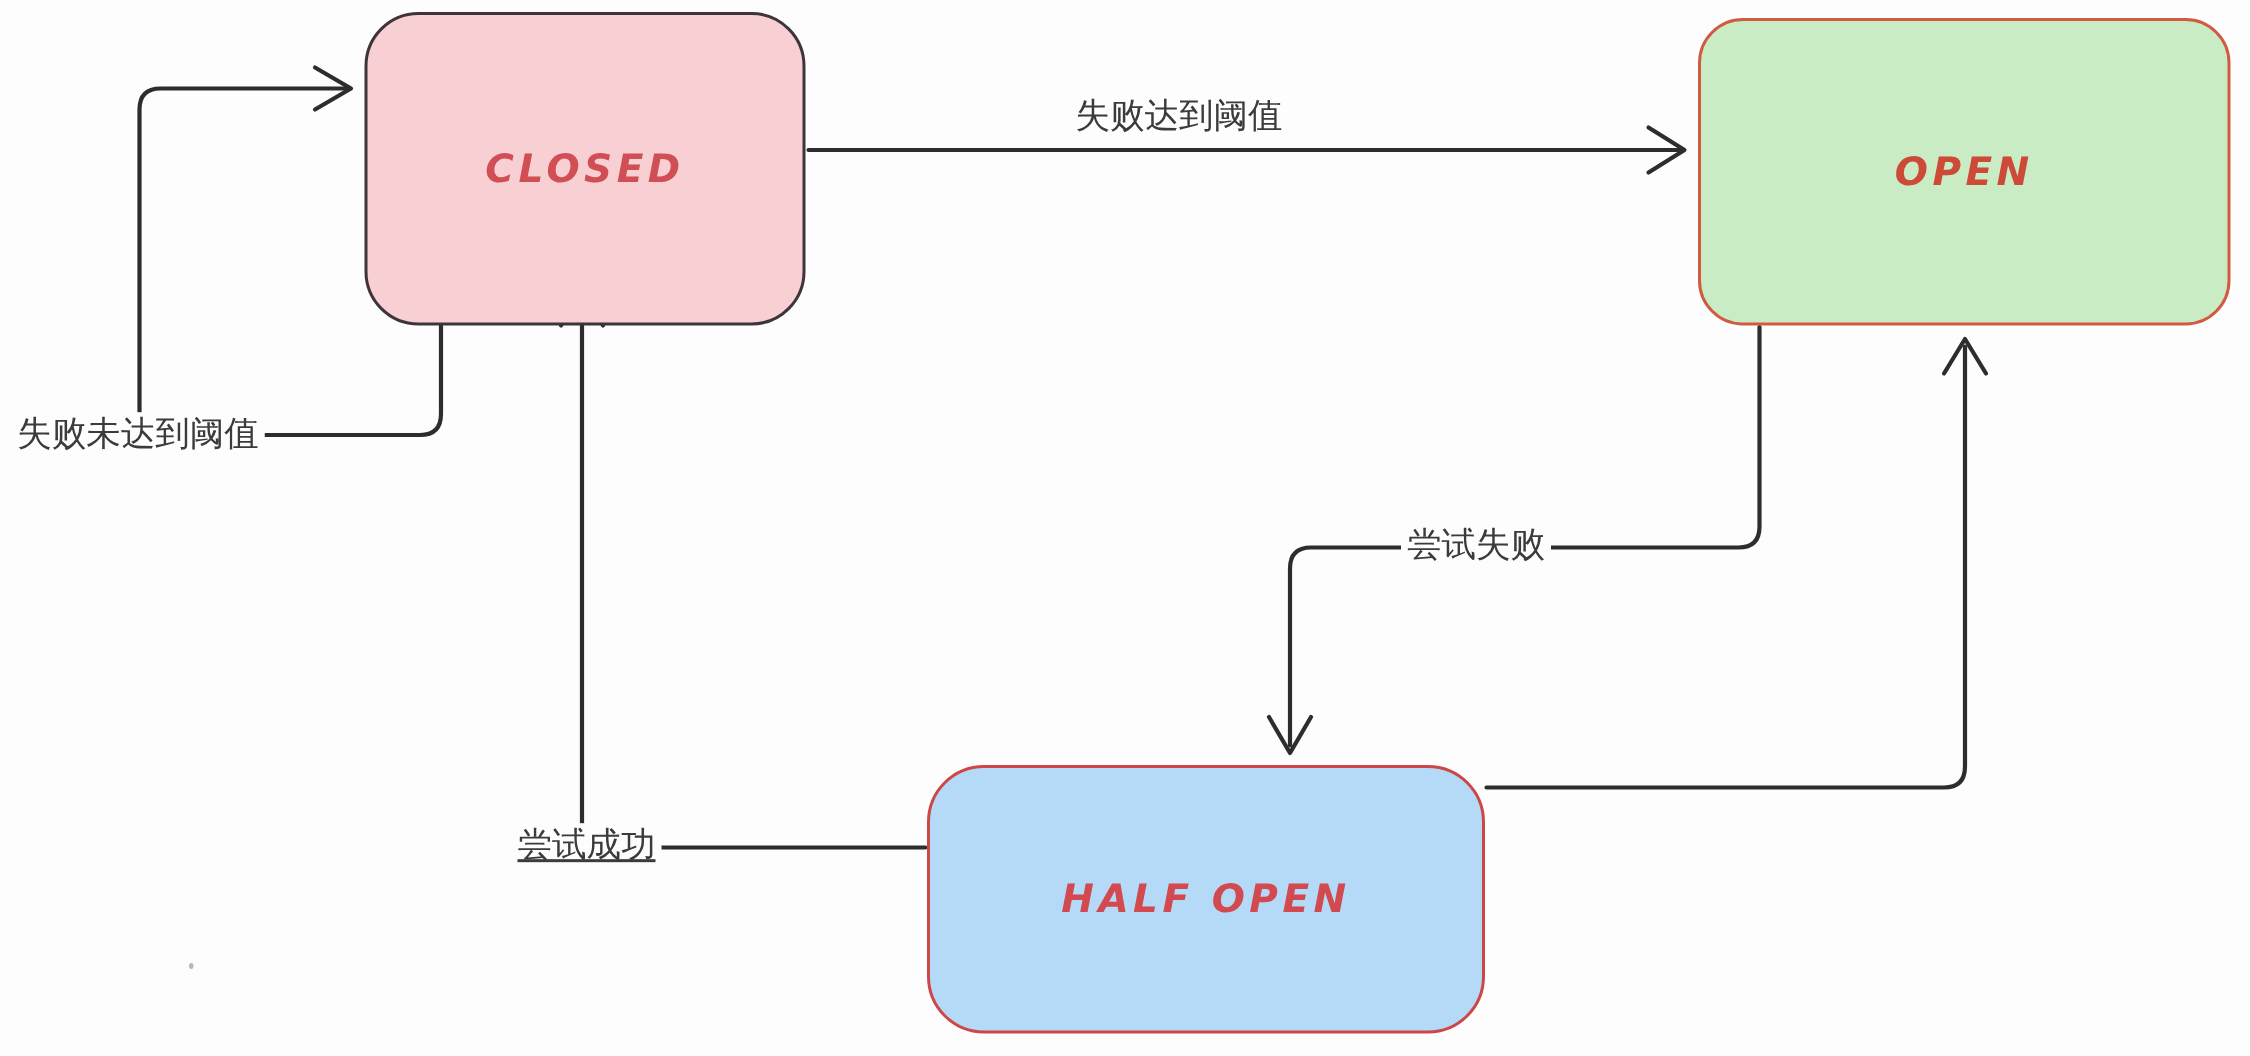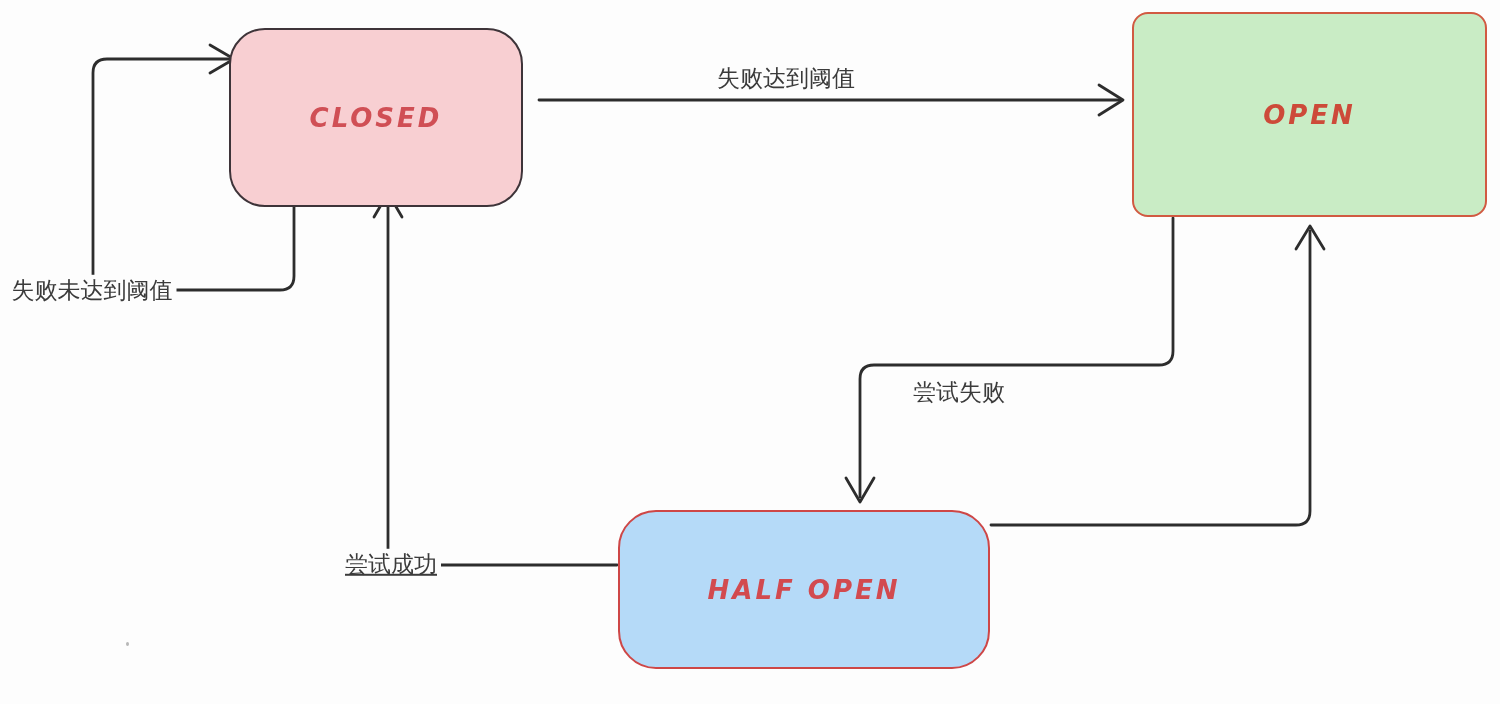--- a/index.html
+++ b/index.html
@@ -37,54 +37,53 @@
     box-sizing: border-box;
   }
   .state-label {
     font-style: italic;
     font-weight: bold;
     font-size: 26px;
     letter-spacing: 3px;
     white-space: nowrap;
   }
   .state-closed {
-    left: 229px; top: 8px; width: 294px; height: 179px;
+    left: 243px; top: 8px; width: 294px; height: 209px;
     background: var(--closed-fill, #f8cfd2);
     border: 2.5px solid var(--closed-border, #3e3439);
     border-radius: 36px;
-    margin-top: 20px;
   }
   .state-closed .state-label { color: var(--closed-text, #d04f55); }
   .state-open {
     left: 1132px; top: 12px; width: 355px; height: 205px;
     background: var(--open-fill, #c9ecc5);
     border: 2px solid var(--open-border, #d15a42);
-    border-radius: 16px;
+    border-radius: 30px;
   }
   .state-open .state-label { color: var(--open-text, #cd4a39); }
   .state-half-open {
-    left: 618px; top: 510px; width: 372px; height: 159px;
+    left: 618px; top: 510px; width: 372px; height: 179px;
     background: var(--halfopen-fill, #b5daf8);
     border: 2px solid var(--halfopen-border, #ce4747);
     border-radius: 38px;
   }
   .state-half-open .state-label { color: var(--halfopen-text, #d24a4f); }
   .tlabel {
     position: absolute;
     transform: translate(-50%, -50%);
     font-size: 23px;
     color: var(--label-text, #3b3b3b);
     background: var(--background, #fdfdfd);
     padding: 2px 4px;
     white-space: nowrap;
     line-height: 1.15;
   }
   .tlabel-failure-threshold  { left: 786px;  top: 78px;  }
   .tlabel-failure-below      { left: 92px;   top: 290px; }
-  .tlabel-attempt-failed     { left: 959px; top: 364px; margin-top: 28px; }
+  .tlabel-attempt-failed     { left: 984px; top: 364px; }
   .tlabel-attempt-proxied    { left: 1311px; top: 524px; }
   .tlabel-attempt-success    { left: 391px;  top: 564px; text-decoration: underline; }
   .stray-dot {
     position: absolute;
     left: 126px; top: 642px;
     width: 3px; height: 4px;
     background: #9a9a9a;
     border-radius: 50%;
     opacity: 0.7;
   }

